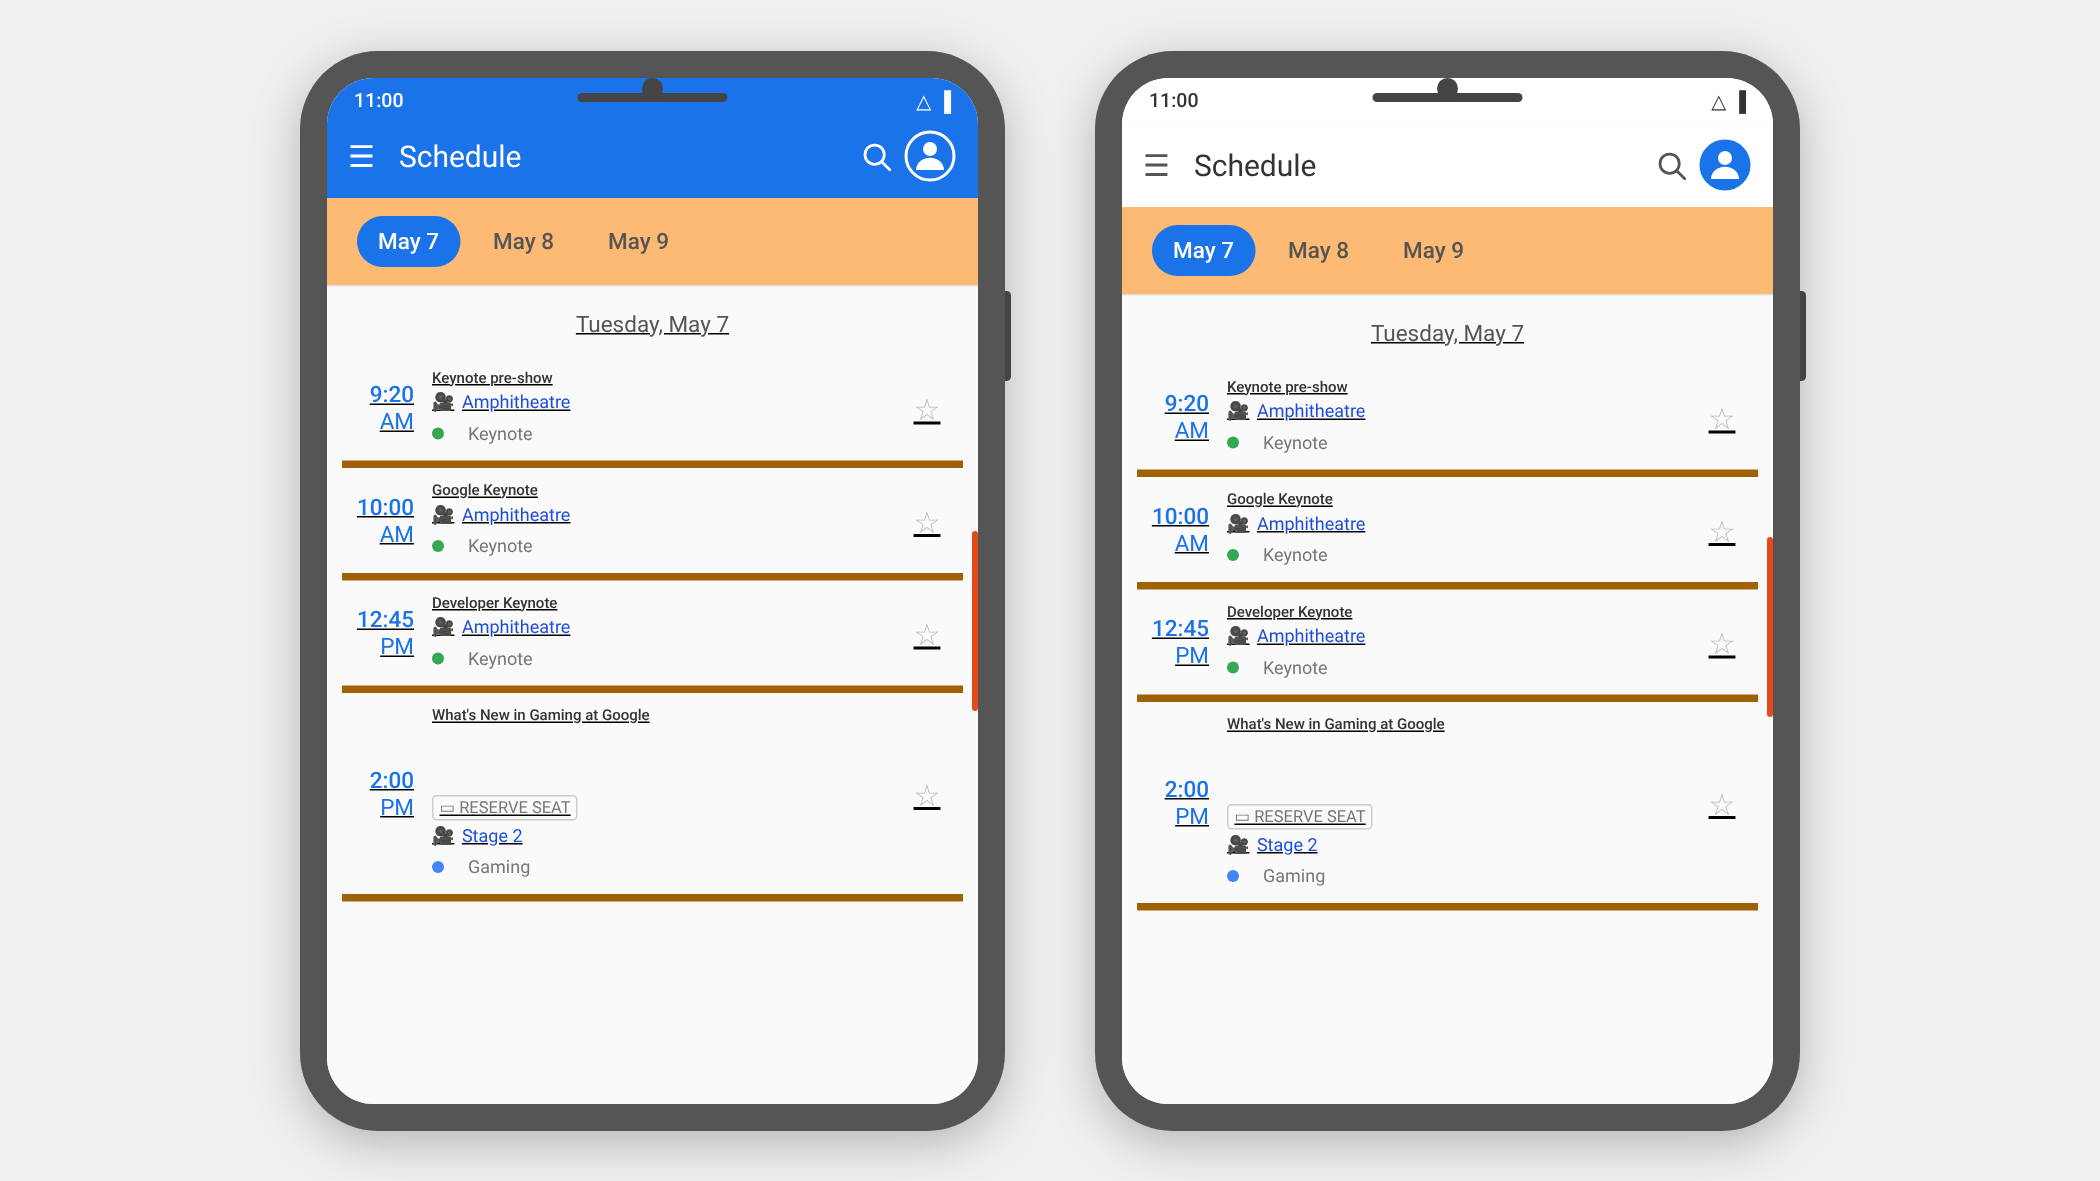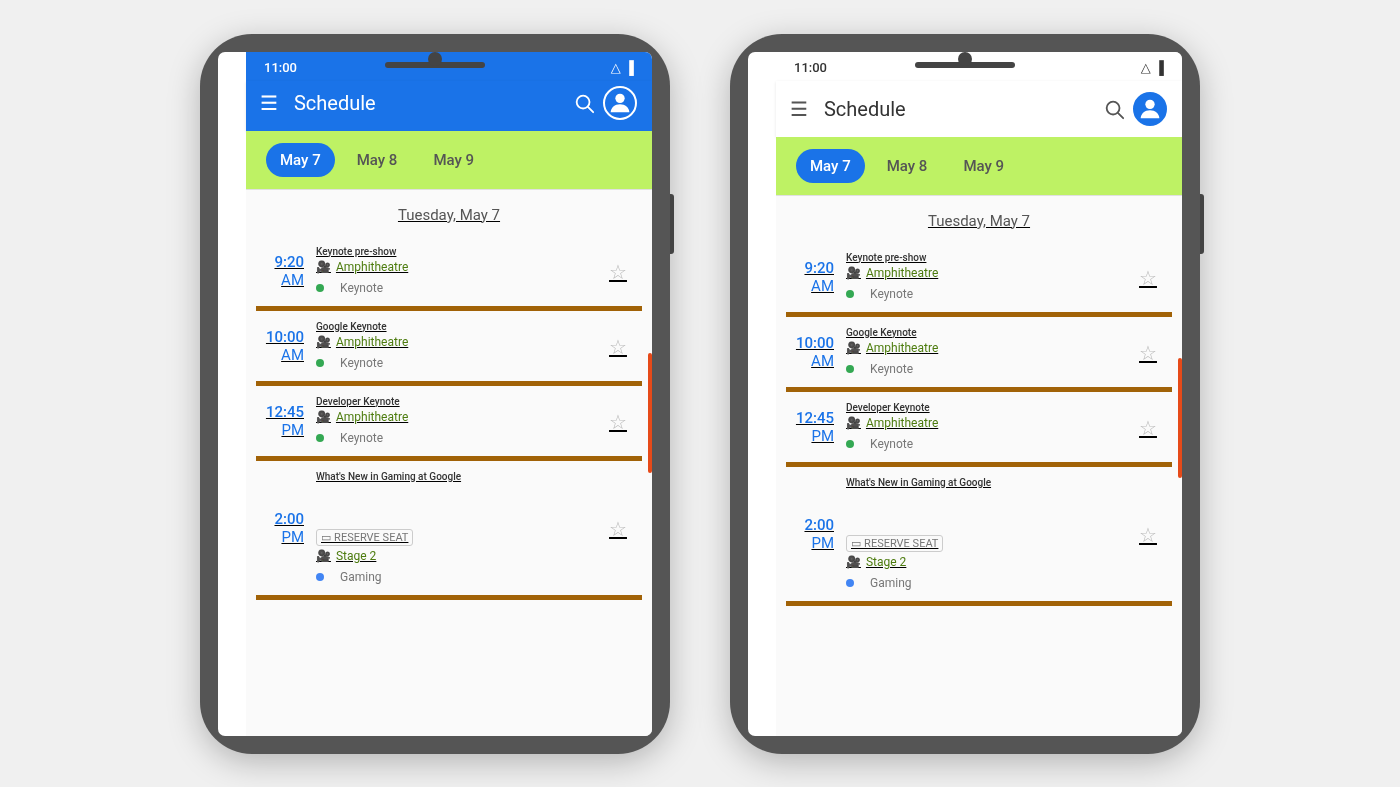--- a/index.html
+++ b/index.html
@@ -51,25 +51,24 @@
       width: 14px;
       height: 14px;
       background: #444;
       border-radius: 50%;
     }
 
     .phone-screen {
       width: 100%;
       height: 100%;
       background: white;
-      border-radius: 7px;
+      border-radius: 31px;
       overflow: hidden;
       display: flex;
       flex-direction: column;
-      padding-left: 28px;
     }
 
     .status-bar {
       display: flex;
       justify-content: space-between;
       align-items: center;
       padding: 8px 18px 6px;
       font-size: 13px;
       font-weight: 500;
       color: white;
@@ -156,21 +155,21 @@
     .avatar-svg {
       width: 28px;
       height: 28px;
       fill: white;
     }
 
     .date-tabs {
       display: flex;
       align-items: center;
       padding: 12px 20px;
-      background: #bef264;
+      background: #fdba74;
       border-bottom: 1px solid #e0e0e0;
       gap: 8px;
     }
 
     .date-tab {
       padding: 8px 14px;
       border-radius: 20px;
       font-size: 15px;
       font-weight: 500;
       cursor: pointer;
@@ -254,21 +253,21 @@
 
     .event-location {
       display: flex;
       align-items: center;
       gap: 5px;
       margin-bottom: 3px;
     }
 
     .event-location-text {
       font-size: 12px;
-      color: #4d7c0f;
+      color: #1d4ed8;
     }
 
     .video-icon {
       font-size: 12px;
       color: #777;
     }
 
     .reserve-badge {
       display: inline-flex;
       align-items: center;

